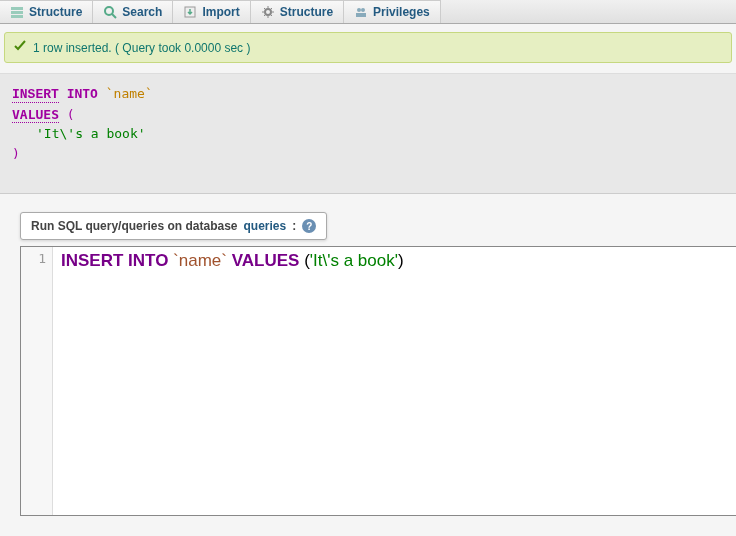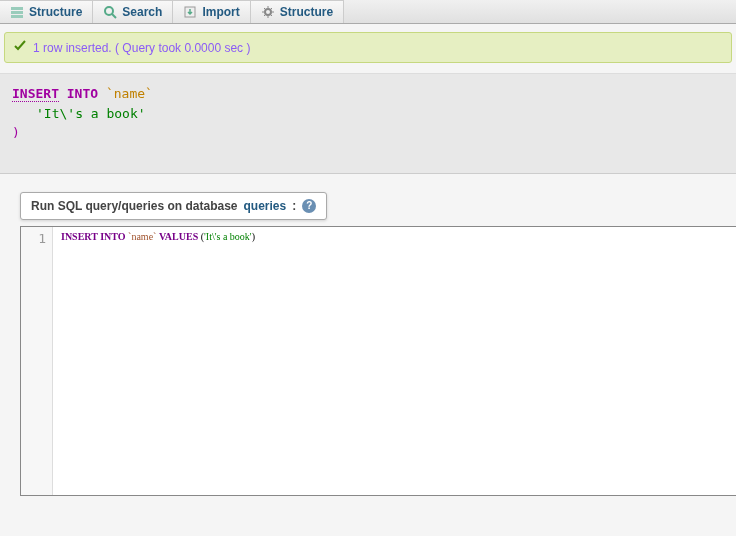--- a/index.html
+++ b/index.html
@@ -38,34 +38,34 @@
 .tab .ico { width: 14px; height: 14px; display: inline-flex; align-items: center; justify-content: center; }
 .success-bar {
   margin: 8px 4px 4px 4px;
   background: #e6efc2;
   border: 1px solid #c6d880;
   padding: 6px 8px;
   border-radius: 3px;
   display: flex;
   align-items: center;
   gap: 6px;
-  color: #8b5cf6;
+  color: #0f766e;
 }
 .success-bar .chk { color: #4b8a0b; font-weight: bold; }
 .query-display {
   margin: 10px 0 0 0;
   background: #e8e8e8;
   border-top: 1px solid #ddd;
   border-bottom: 1px solid #ccc;
   padding: 10px 12px 30px 12px;
   font-family: Consolas, monospace;
   font-size: 13px;
   line-height: 1.5;
 }
-.kw-insert { color: #a000a0; font-weight: bold; border-bottom: 1px dotted #a000a0; }
+.kw-insert { color: #a000a0; font-weight: bold; border-bottom: 1px dotted #a000a0; font-family: Liberation Mono, monospace; }
 .kw-into { color: #a000a0; font-weight: bold; }
 .kw-values { color: #a000a0; font-weight: bold; border-bottom: 1px dotted #a000a0; }
 .tick-name { color: #c08000; }
 .paren { color: #a000a0; }
 .strval { color: #008000; }
 .run-panel {
   margin: 18px 0 0 20px;
   text-decoration: underline;
 }
 .run-header {
@@ -102,22 +102,22 @@
   border-right: 1px solid #ddd;
   text-align: right;
   padding: 4px 6px 0 0;
   color: #999;
   font-family: Consolas, monospace;
   font-size: 13px;
 }
 .codearea {
   flex: 1;
   padding: 4px 8px;
-  font-family: Liberation Serif, serif;
-  font-size: 10px;
+  font-family: Liberation Sans, sans-serif;
+  font-size: 17px;
 }
 .tok-kw { color: #708; font-weight: bold; }
 .tok-name { color: #a0522d; }
 .tok-paren { color: #000; }
 .tok-str { color: #008000; }
 </style>
 </head>
 <body>
 
 <div class="tabs">
@@ -151,37 +151,51 @@
   </div>
   <div class="tab">
     <span class="ico">
         <svg width="14" height="14">
           <circle cx="7" cy="7" r="3" fill="none" stroke="#888" stroke-width="2"></circle>
           <path d="M7 1v2M7 11v2M1 7h2M11 7h2M3 3l1.5 1.5M11 11l-1.5-1.5M3 11l1.5-1.5M11 3l-1.5 1.5" stroke="#888"></path>
         </svg>
       </span>
     <span>Structure</span>
   </div>
+  <div class="tab">
+    <span class="ico">
+        <svg width="14" height="14">
+          <circle cx="5" cy="5" r="2" fill="#8ab"></circle>
+          <circle cx="9" cy="5" r="2" fill="#8ab"></circle>
+          <rect x="2" y="8" width="10" height="4" fill="#8ab"></rect>
+        </svg>
+      </span>
+    <span>Privileges</span>
+  </div>
 </div>
 
 <div class="success-bar">
   <span class="chk">
     <svg width="14" height="14">
         <path d="M2 7l3 3 7-8" fill="none" stroke="#4b8a0b" stroke-width="2"></path>
       </svg>
   </span>
   <span>1 row inserted. ( Query took 0.0000 sec )</span>
 </div>
 
 <div class="query-display">
   <div>
     <span class="kw-insert">INSERT</span>
     <span class="kw-into">INTO</span>
     <span class="tick-name">`name`</span>
   </div>
+  <div>
+    <span class="kw-values">VALUES</span>
+    <span class="paren">(</span>
+  </div>
   <div style="padding-left:24px">
     <span class="strval">'It\'s a book'</span>
   </div>
   <div>
     <span class="paren">)</span>
   </div>
 </div>
 
 <div class="run-panel">
   <div class="run-header">

